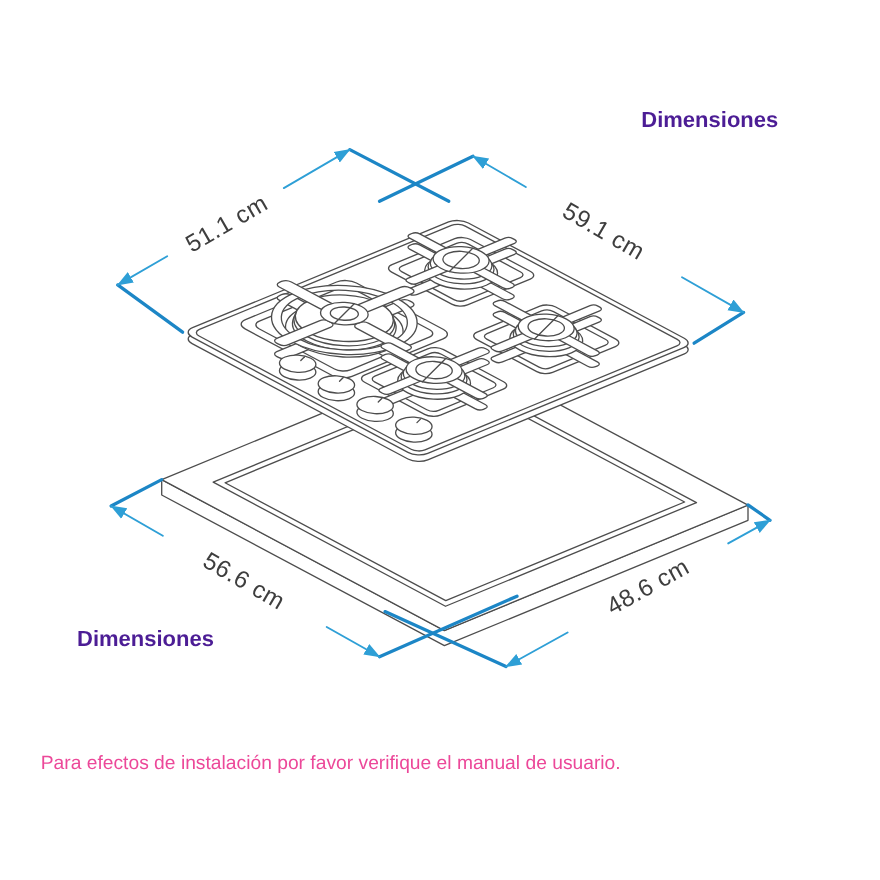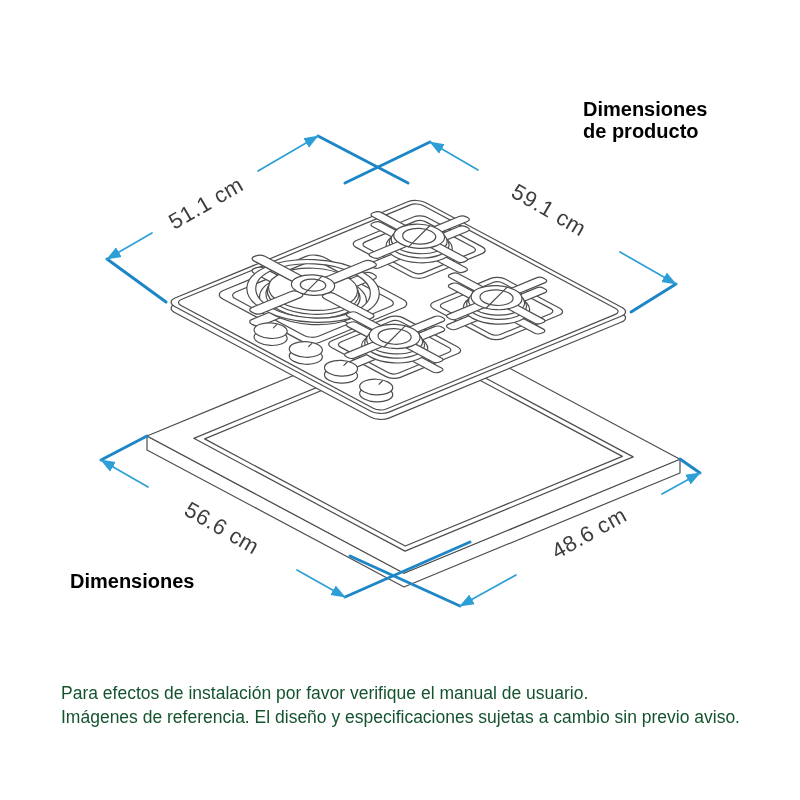--- a/index.html
+++ b/index.html
@@ -1,21 +1,21 @@
 <!DOCTYPE html>
 <html><head>
 <meta charset="utf-8">
 <style>
   html,body{margin:0;padding:0;background:#fff;}
   #page{position:relative;width:800px;height:800px;background:#ffffff;overflow:hidden;
         font-family:"Liberation Sans",sans-serif;}
-  .heading{position:absolute;font-weight:bold;font-size:20px;line-height:22px;color:#000000;}
+  .heading{position:absolute;font-weight:bold;font-size:20px;line-height:22px;color:#4c1d95;}
   #product-heading{left:583px;top:98px;}
   #install-heading{left:70px;top:570px;}
-  #footnote{position:absolute;left:37px;top:682px;font-size:17.5px;line-height:23.5px;color:#14532d;margin-left:24px;}
+  #footnote{position:absolute;left:37px;top:682px;font-size:17.5px;line-height:23.5px;color:#ec4899;}
   svg{position:absolute;left:0;top:0;}
   .ln{stroke:#4D4D4D;stroke-width:1.2;fill:#fff;stroke-linejoin:round;stroke-linecap:round;vector-effect:non-scaling-stroke;}
   .lnf{stroke:#4D4D4D;stroke-width:1.2;fill:none;stroke-linejoin:round;stroke-linecap:round;vector-effect:non-scaling-stroke;}
   .blue-thin{stroke:#2E9FD6;stroke-width:1.7;fill:none;stroke-linecap:round;vector-effect:non-scaling-stroke;}
   .blue-thick{stroke:#1C86C6;stroke-width:3;fill:none;stroke-linecap:round;vector-effect:non-scaling-stroke;}
   .dim-text{font-family:"Liberation Sans",sans-serif;font-size:22px;fill:#3E3E3E;letter-spacing:0.5px;}
 </style>
 </head>
 <body>
 
@@ -150,25 +150,23 @@
       <line class="blue-thick" x1="700" y1="473" x2="680" y2="459"></line>
       <line class="blue-thick" x1="460" y1="606" x2="350" y2="556"></line>
       <line class="blue-thin" marker-end="url(#arrow)" x1="516" y1="575" x2="460" y2="606"></line>
       <line class="blue-thin" marker-end="url(#arrow)" x1="662" y1="494" x2="700" y2="473"></line>
       <text class="dim-text" transform="translate(589,533) rotate(-29)" text-anchor="middle" dominant-baseline="central">48.6 cm</text>
     </g>
   </svg>
 
   <div class="heading" id="product-heading">
     <div>Dimensiones</div>
-    <div>de producto</div>
   </div>
 
   <div class="heading" id="install-heading">
     <div>Dimensiones</div>
   </div>
 
   <div id="footnote">
     <div>Para efectos de instalación por favor verifique el manual de usuario.</div>
-    <div>Imágenes de referencia. El diseño y especificaciones sujetas a cambio sin previo aviso.</div>
   </div>
 
 </div>
 
 </body></html>

